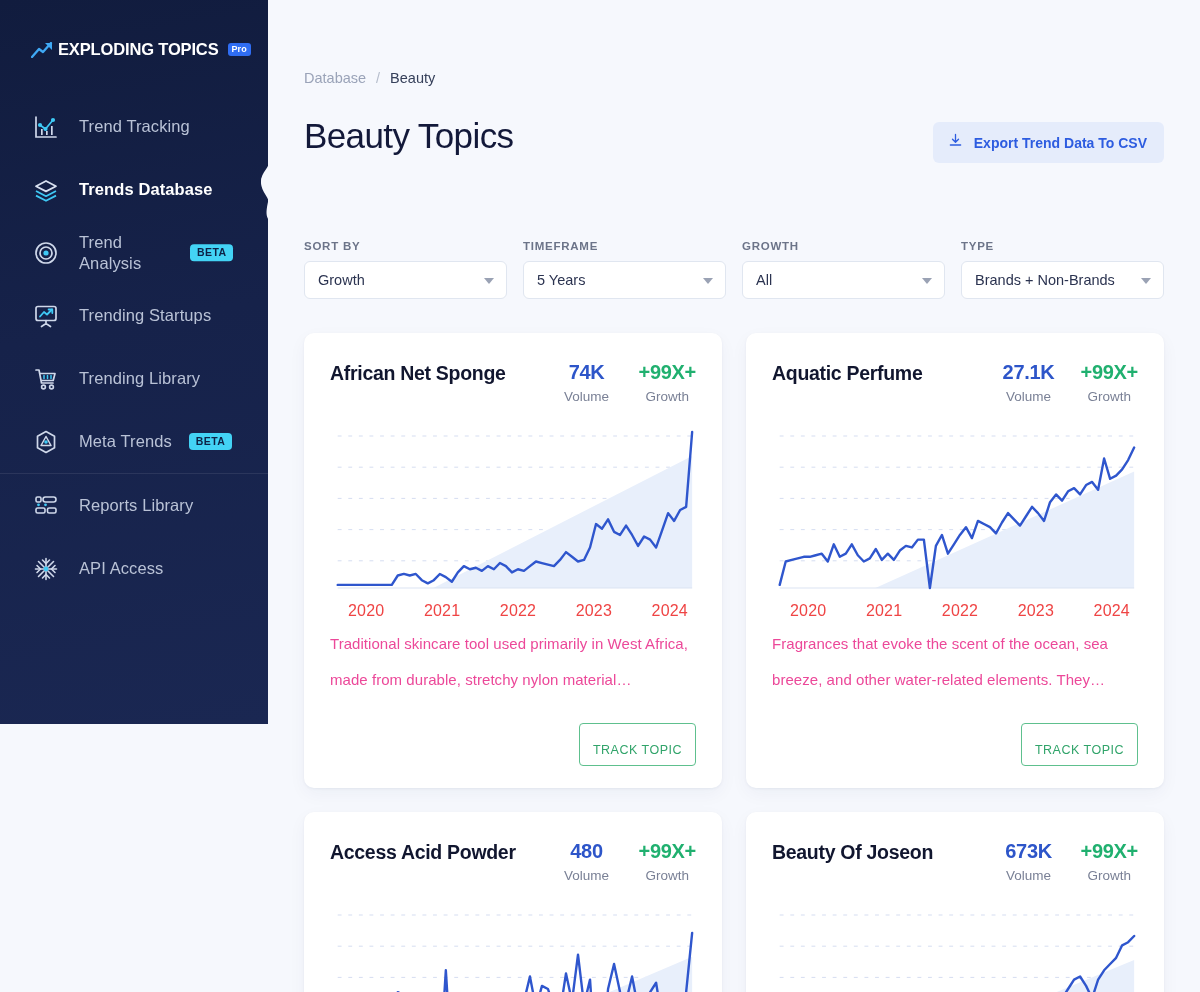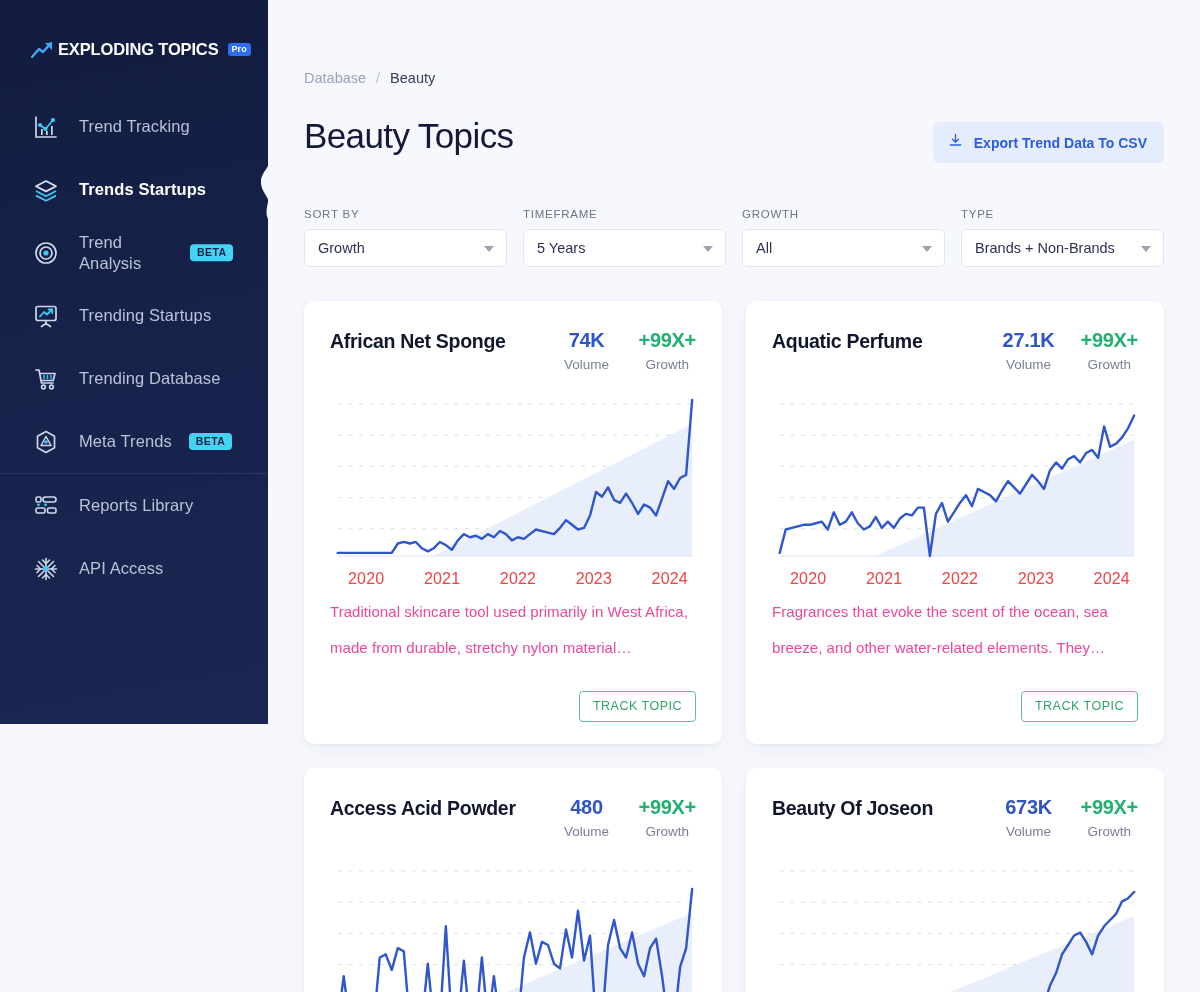--- a/index.html
+++ b/index.html
@@ -73,22 +73,22 @@
     display:flex; align-items:flex-end; gap:11px;
     background:#e5ecfb; color:#2d5ce0; border:none; border-radius:6px;
     font-size:14px; font-weight:bold; font-family:inherit;
     padding:11px 17px 12px 15px; cursor:pointer; margin-top:6px; white-space:nowrap;
   }
 
   
   .filters { display:flex; gap:16px; margin-top:45px; }
   .filter { flex:1 1 0; min-width:0; }
   .filter-label {
-    font-size:11.5px; letter-spacing:0.75px; color:#6c7489; font-weight:normal;
-    text-transform:uppercase; margin-bottom:9px;
+    font-size:11.5px; letter-spacing:0.75px; color:#6c7489; font-weight:bold;
+    text-transform:uppercase; margin-bottom:9px;margin-top:32px;
   }
   .select {
     position:relative; background:#ffffff; border:1px solid #e0e6f0; border-radius:6px;
     height:38px; display:flex; align-items:center; padding:0 30px 0 13px;
     font-size:14.5px; color:#2b3350; cursor:pointer; white-space:nowrap; overflow:hidden;
   }
   .caret {
     position:absolute; right:12px; top:50%; margin-top:-2px;
     width:0; height:0; border-left:5px solid transparent; border-right:5px solid transparent;
     border-top:6px solid #9aa2b4;
@@ -115,21 +115,21 @@
   .axis span { font-size:16px; color:#ef4444; letter-spacing:0.2px; }
 
   .desc {
     font-size:15px; color:#ec4899; line-height:36px; margin-top:6px;
     letter-spacing:0.05px;
   }
   .card-foot { display:flex; justify-content:flex-end; margin-top:25px; }
   .track-btn {
     border:1px solid #5ec08e; color:#31a46a; background:#fff; border-radius:4px;
     font-size:12.5px; letter-spacing:0.5px; font-family:inherit;
-    padding:7px 13px 8px; cursor:pointer;
+    padding:19px 13px 8px; cursor:pointer;
   }
   .card.bottom { padding-bottom:0; }
 </style>
 </head>
 <body>
 
 <div id="app">
 
   <aside class="sidebar">
 
@@ -169,21 +169,21 @@
             <path d="M27 0 C27 11 18 13 18 24 C18 35 27 38 27 50 L27 0 Z" fill="#f6f8fd"></path>
           </svg>
         </span>
         <span class="ico">
           <svg viewBox="0 0 26 26" width="26" height="26">
             <path d="M13 4 L23 9.2 L13 14.4 L3 9.2 Z" fill="none" stroke="#d8e0f0" stroke-width="1.8" stroke-linejoin="round"></path>
             <path d="M3 14 L13 19.2 L23 14" fill="none" stroke="#3fc9f5" stroke-width="1.8" stroke-linejoin="round"></path>
             <path d="M3 18.6 L13 23.8 L23 18.6" fill="none" stroke="#3fc9f5" stroke-width="1.8" stroke-linejoin="round"></path>
           </svg>
         </span>
-        <span class="nav-label">Trends Startups</span>
+        <span class="nav-label">Trends Database</span>
       </div>
 
       <div class="nav-item two-line trend-analysis">
         <span class="ico">
           <svg viewBox="0 0 26 26" width="26" height="26">
             <circle cx="13" cy="13" r="10" fill="none" stroke="#cfd8ea" stroke-width="1.7"></circle>
             <circle cx="13" cy="13" r="6" fill="none" stroke="#cfd8ea" stroke-width="1.7"></circle>
             <circle cx="13" cy="13" r="2.6" fill="#3fc9f5"></circle>
           </svg>
         </span>
@@ -206,21 +206,21 @@
       <div class="nav-item">
         <span class="ico">
           <svg viewBox="0 0 26 26" width="26" height="26">
             <path d="M3 4 L6 4 L8.5 17 L20 17" stroke="#cfd8ea" stroke-width="1.7" fill="none" stroke-linecap="round" stroke-linejoin="round"></path>
             <path d="M6.6 7.5 L22 7.5 L20.2 14.5 L8.2 14.5" stroke="#cfd8ea" stroke-width="1.7" fill="none" stroke-linejoin="round"></path>
             <path d="M11 9.5 L11 12.5 M14.5 9.5 L14.5 12.5 M18 9.5 L18 12.5" stroke="#3fc9f5" stroke-width="1.5" stroke-linecap="round"></path>
             <circle cx="10.5" cy="21" r="1.9" fill="none" stroke="#cfd8ea" stroke-width="1.6"></circle>
             <circle cx="18.5" cy="21" r="1.9" fill="none" stroke="#cfd8ea" stroke-width="1.6"></circle>
           </svg>
         </span>
-        <span class="nav-label">Trending Database</span>
+        <span class="nav-label">Trending Library</span>
       </div>
 
       <div class="nav-item">
         <span class="ico">
           <svg viewBox="0 0 26 26" width="26" height="26">
             <path d="M13 2.5 L21.5 7.3 L21.5 18.7 L13 23.5 L4.5 18.7 L4.5 7.3 Z" fill="none" stroke="#cfd8ea" stroke-width="1.7" stroke-linejoin="round"></path>
             <path d="M13 7.5 L18 16.5 L8 16.5 Z" fill="none" stroke="#cfd8ea" stroke-width="1.5" stroke-linejoin="round"></path>
             <circle cx="13" cy="13" r="1.8" fill="#3fc9f5"></circle>
           </svg>
         </span>

